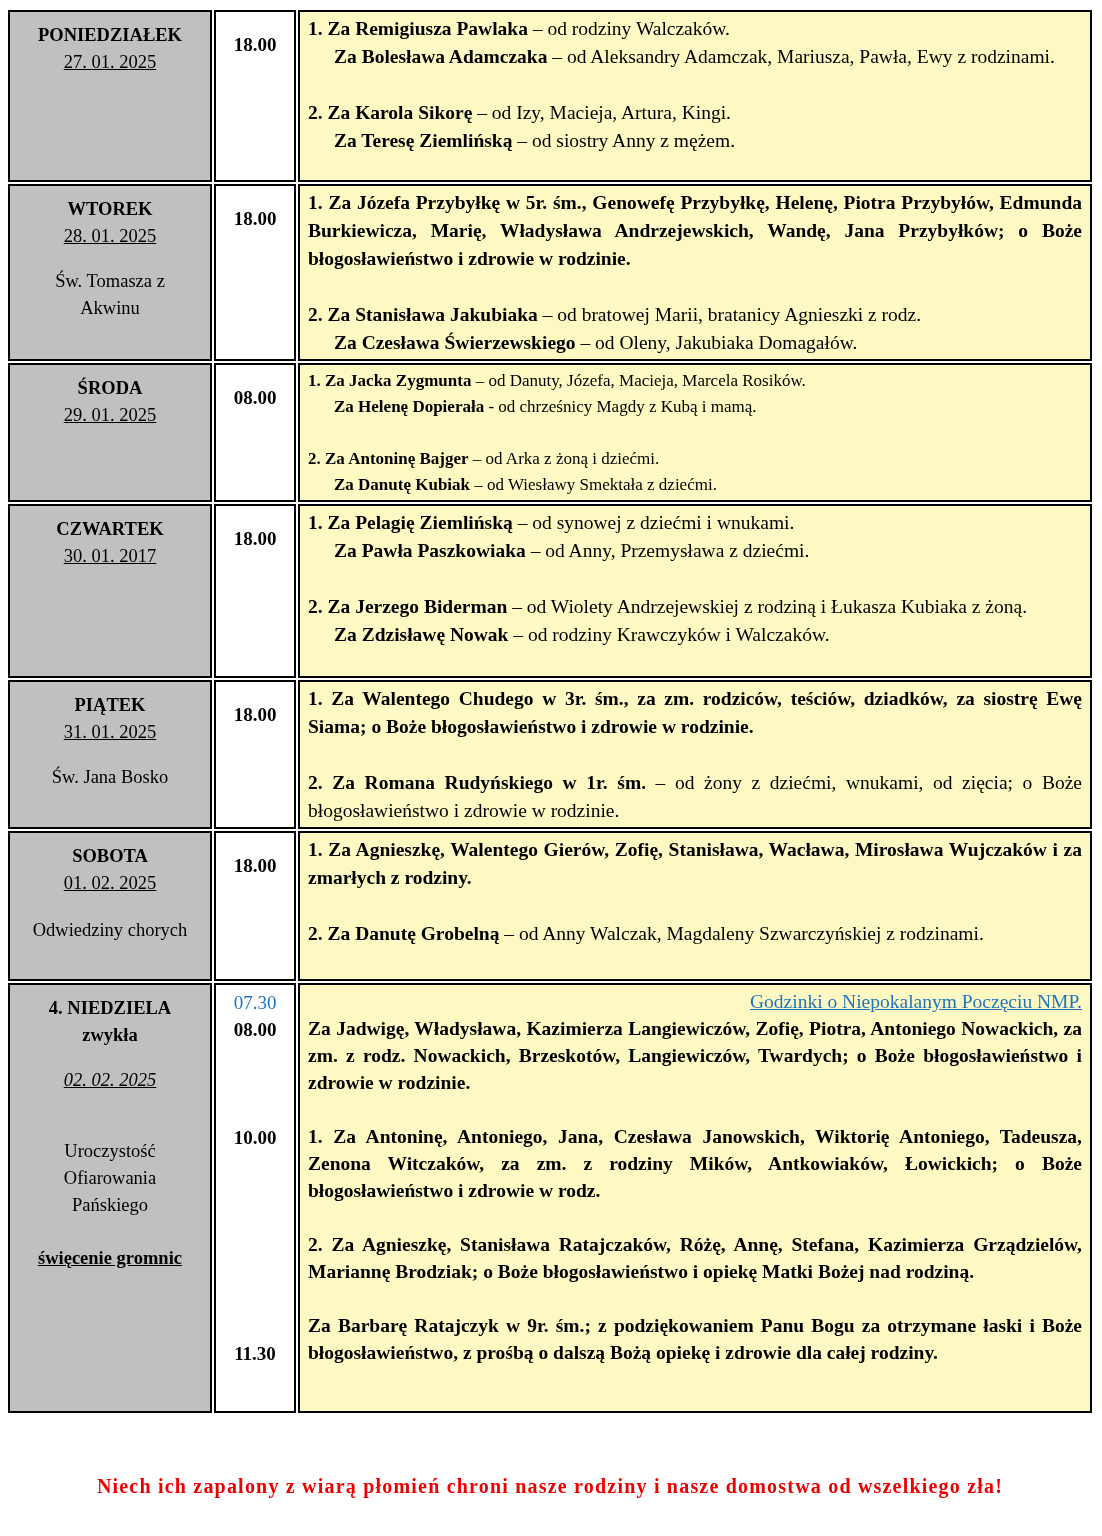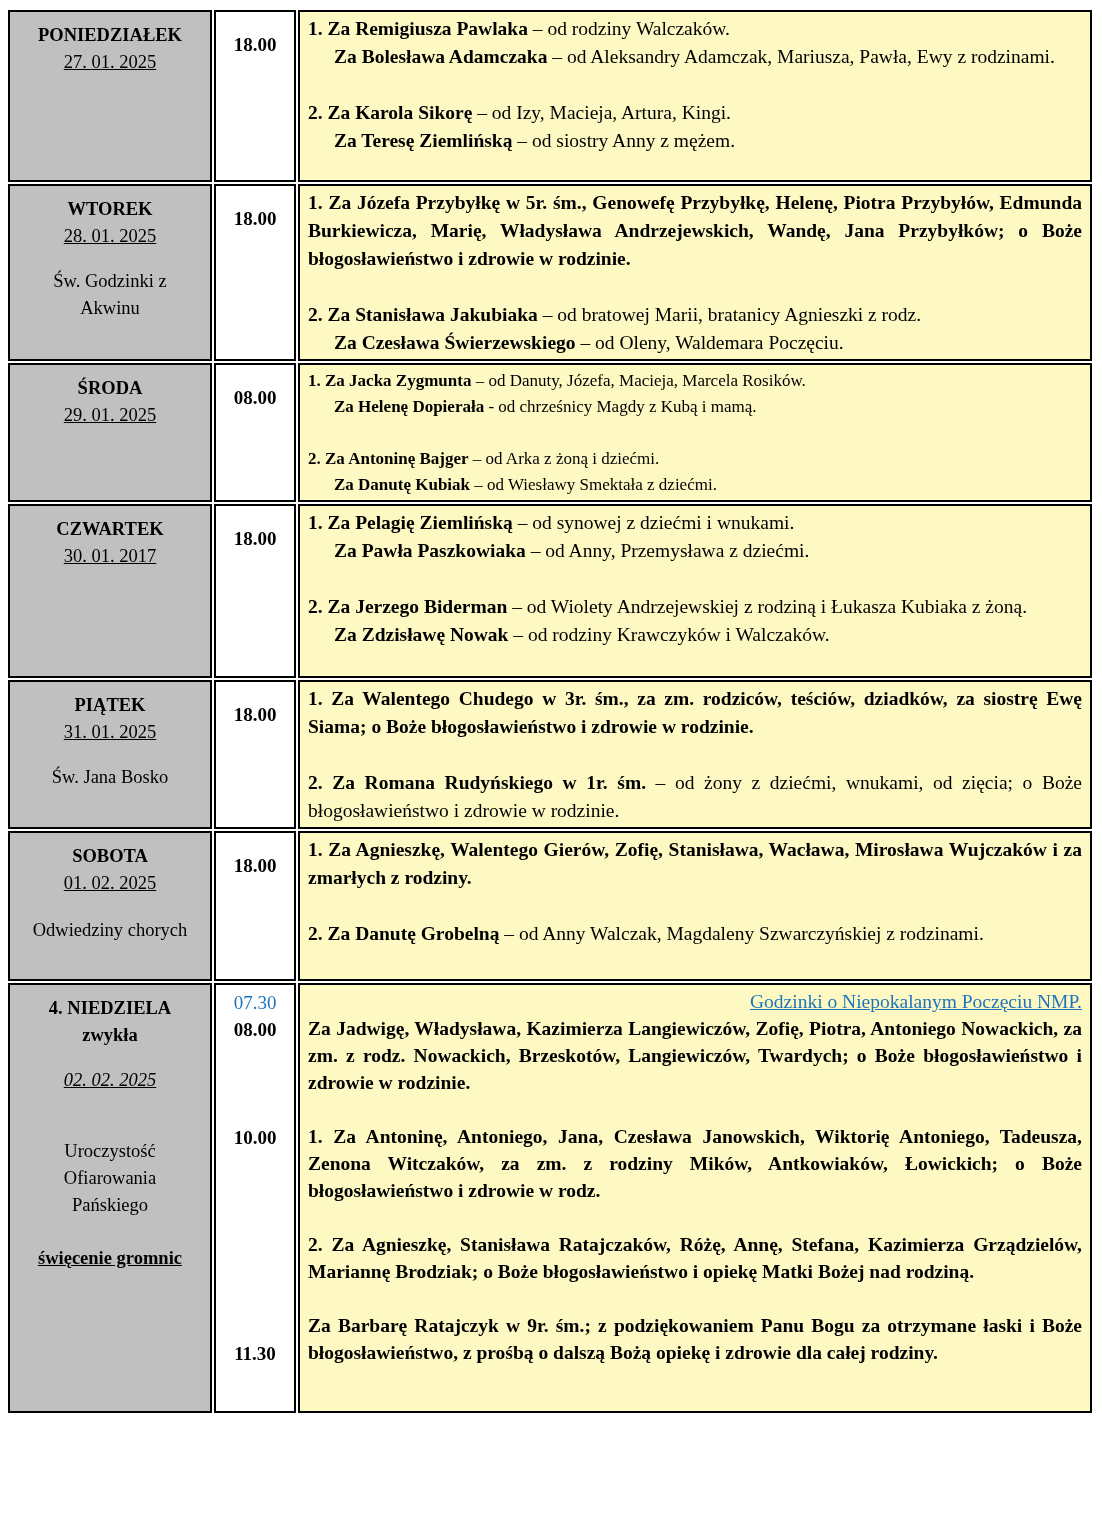--- a/index.html
+++ b/index.html
@@ -110,31 +110,31 @@
             <div class="pi"><b>Za Bolesława Adamczaka</b><span> – od Aleksandry Adamczak, Mariusza, Pawła, Ewy z rodzinami.</span></div>
             <div class="gap"></div>
             <div class="p"><b>2. Za Karola Sikorę</b><span> – od Izy, Macieja, Artura, Kingi.</span></div>
             <div class="pi"><b>Za Teresę Ziemlińską</b><span> – od siostry Anny z mężem.</span></div>
           </td>
         </tr>
         <tr>
           <td class="day">
             <div class="b">WTOREK</div>
             <div class="u">28. 01. 2025</div>
-            <div style="margin-top: 18px;">Św. Godzinki z</div>
+            <div style="margin-top: 18px;">Św. Tomasza z</div>
             <div>Akwinu</div>
           </td>
           <td class="time">
             <div>18.00</div>
           </td>
           <td class="intent">
             <div class="p"><b>1. Za Józefa Przybyłkę w 5r. śm., Genowefę Przybyłkę, Helenę, Piotra Przybyłów, Edmunda Burkiewicza, Marię, Władysława Andrzejewskich, Wandę, Jana Przybyłków; o Boże błogosławieństwo i zdrowie w rodzinie.</b></div>
             <div class="gap"></div>
             <div class="p"><b>2. Za Stanisława Jakubiaka</b><span> – od bratowej Marii, bratanicy Agnieszki z rodz.</span></div>
-            <div class="pi"><b>Za Czesława Świerzewskiego</b><span> – od Oleny, Waldemara Poczęciu.</span></div>
+            <div class="pi"><b>Za Czesława Świerzewskiego</b><span> – od Oleny, Jakubiaka Domagałów.</span></div>
           </td>
         </tr>
         <tr class="small">
           <td class="day">
             <div class="b">ŚRODA</div>
             <div class="u">29. 01. 2025</div>
           </td>
           <td class="time">
             <div>08.00</div>
           </td>
@@ -216,14 +216,15 @@
             <div class="gap"></div>
             <div class="p"><b>2. Za Agnieszkę, Stanisława Ratajczaków, Różę, Annę, Stefana, Kazimierza Grządzielów, Mariannę Brodziak; o Boże błogosławieństwo i opiekę Matki Bożej nad rodziną.</b></div>
             <div class="gap"></div>
             <div class="p"><b>Za Barbarę Ratajczyk w 9r. śm.; z podziękowaniem Panu Bogu za otrzymane łaski i Boże błogosławieństwo, z prośbą o dalszą Bożą opiekę i zdrowie dla całej rodziny.</b></div>
           </td>
         </tr>
       </tbody>
   </table>
 
   <div class="footer">
+    <div class="l2">Niech ich zapalony z wiarą płomień chroni nasze rodziny i nasze domostwa od wszelkiego zła!</div>
   </div>
 </div>
 
 </body></html>

